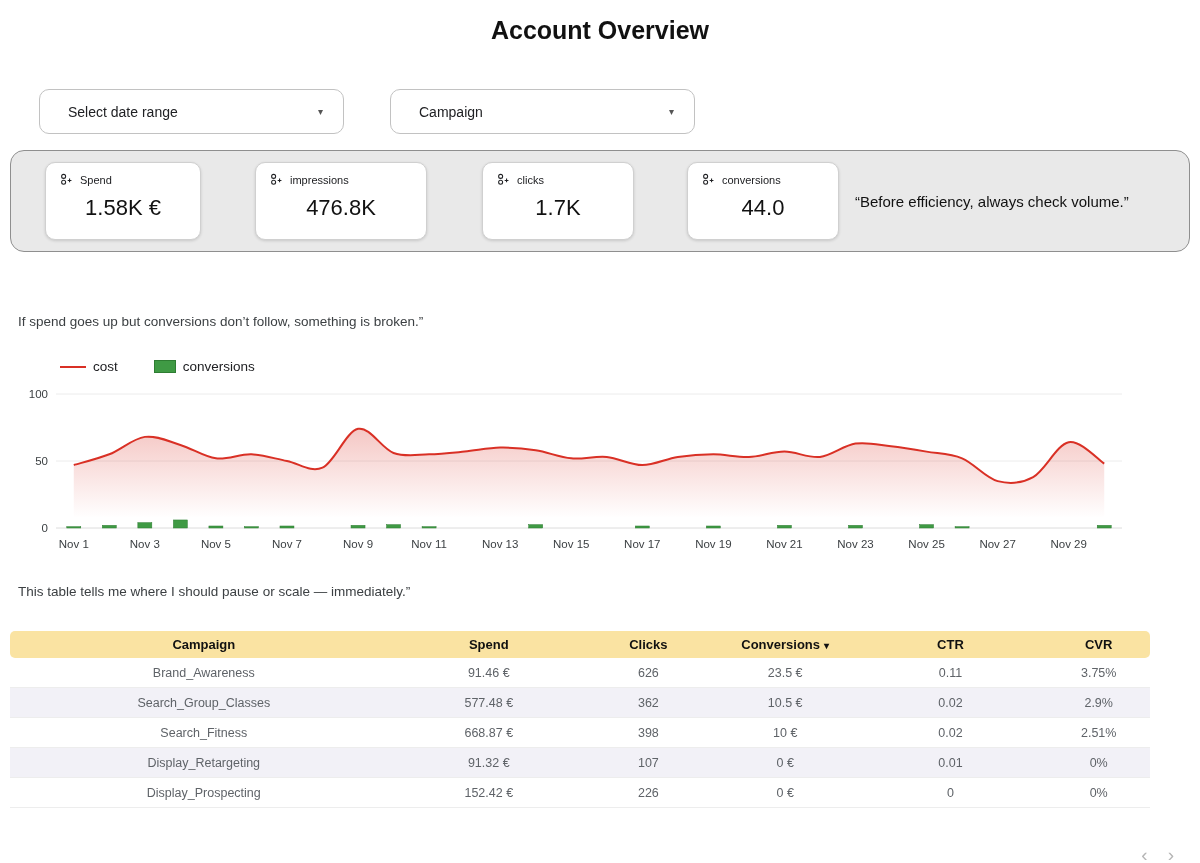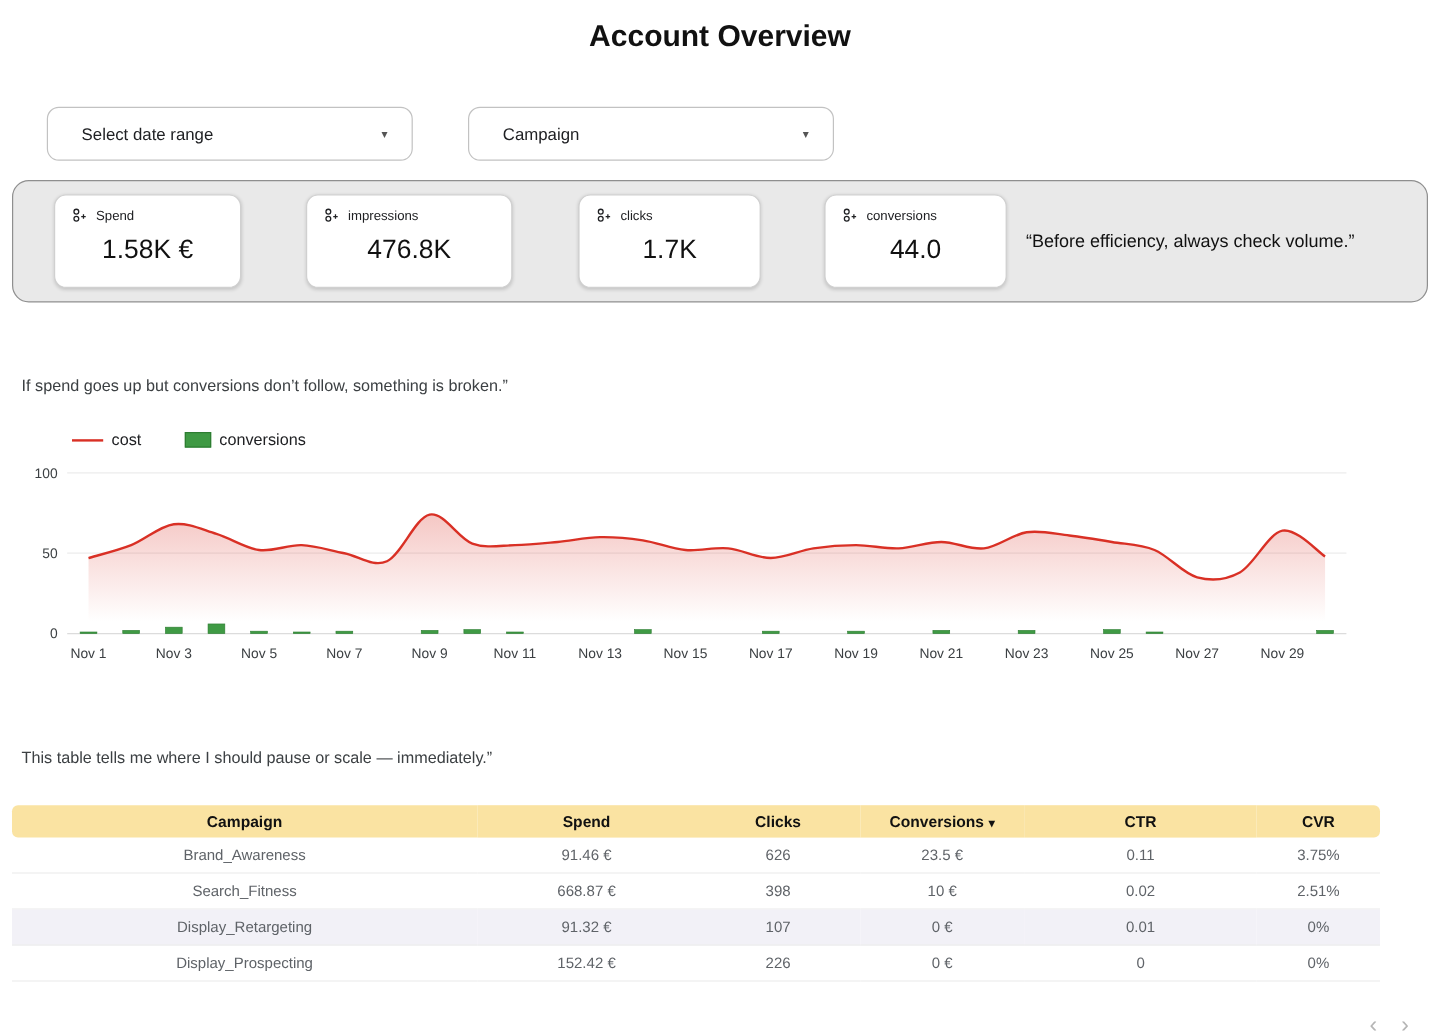--- a/index.html
+++ b/index.html
@@ -22,21 +22,21 @@
     padding:9px 12px;box-shadow:0 1px 3px rgba(0,0,0,.15);flex:none;}
   .kpi-card .kpi-head{display:flex;align-items:center;gap:7px;font-size:11px;color:#202124;}
   .kpi-card .kpi-value{font-size:22px;color:#111;text-align:center;margin-top:8px;}
   .kpi-card.w1{width:156px;margin-left:18px;}
   .kpi-card.w2{width:172px;margin-left:54px;}
   .kpi-card.w3{width:152px;margin-left:55px;}
   .kpi-card.w4{width:152px;margin-left:53px;}
   .kpi-quote{font-size:15px;color:#111;margin-left:16px;flex:1;}
   .note{margin-left:18px;font-size:13.5px;color:#3c4043;}
   .note-chart{margin-top:62px;}
-  .note-table{margin-top:68px;}
+  .note-table{margin-top:28px;}
   .chart-block{margin:30px 0 0 16px;}
   .legend{display:flex;gap:36px;align-items:center;font-size:13.5px;color:#202124;margin-left:44px;}
   .legend-item{display:flex;align-items:center;gap:7px;}
   .swatch-line{display:inline-block;width:26px;height:2px;background:var(--accent-red);}
   .swatch-box{display:inline-block;width:22px;height:13px;background:var(--accent-green);
     border:1px solid #2e7d32;}
   svg.chart{display:block;margin-top:10px;}
   svg.chart text.tick{font-family:"Liberation Sans", sans-serif;font-size:11.5px;fill:#3c4043;}
   table.data-table{margin:32px 10px 0;width:1140px;border-collapse:separate;border-spacing:0;
     table-layout:fixed;}
@@ -210,20 +210,28 @@
     </thead>
   <tbody id="table-body">
       <tr>
         <td>Brand_Awareness</td>
         <td>91.46 €</td>
         <td>626</td>
         <td>23.5 €</td>
         <td>0.11</td>
         <td>3.75%</td>
       </tr>
+      <tr class="alt">
+        <td>Search_Group_Classes</td>
+        <td>577.48 €</td>
+        <td>362</td>
+        <td>10.5 €</td>
+        <td>0.02</td>
+        <td>2.9%</td>
+      </tr>
       <tr>
         <td>Search_Fitness</td>
         <td>668.87 €</td>
         <td>398</td>
         <td>10 €</td>
         <td>0.02</td>
         <td>2.51%</td>
       </tr>
       <tr class="alt">
         <td>Display_Retargeting</td>

